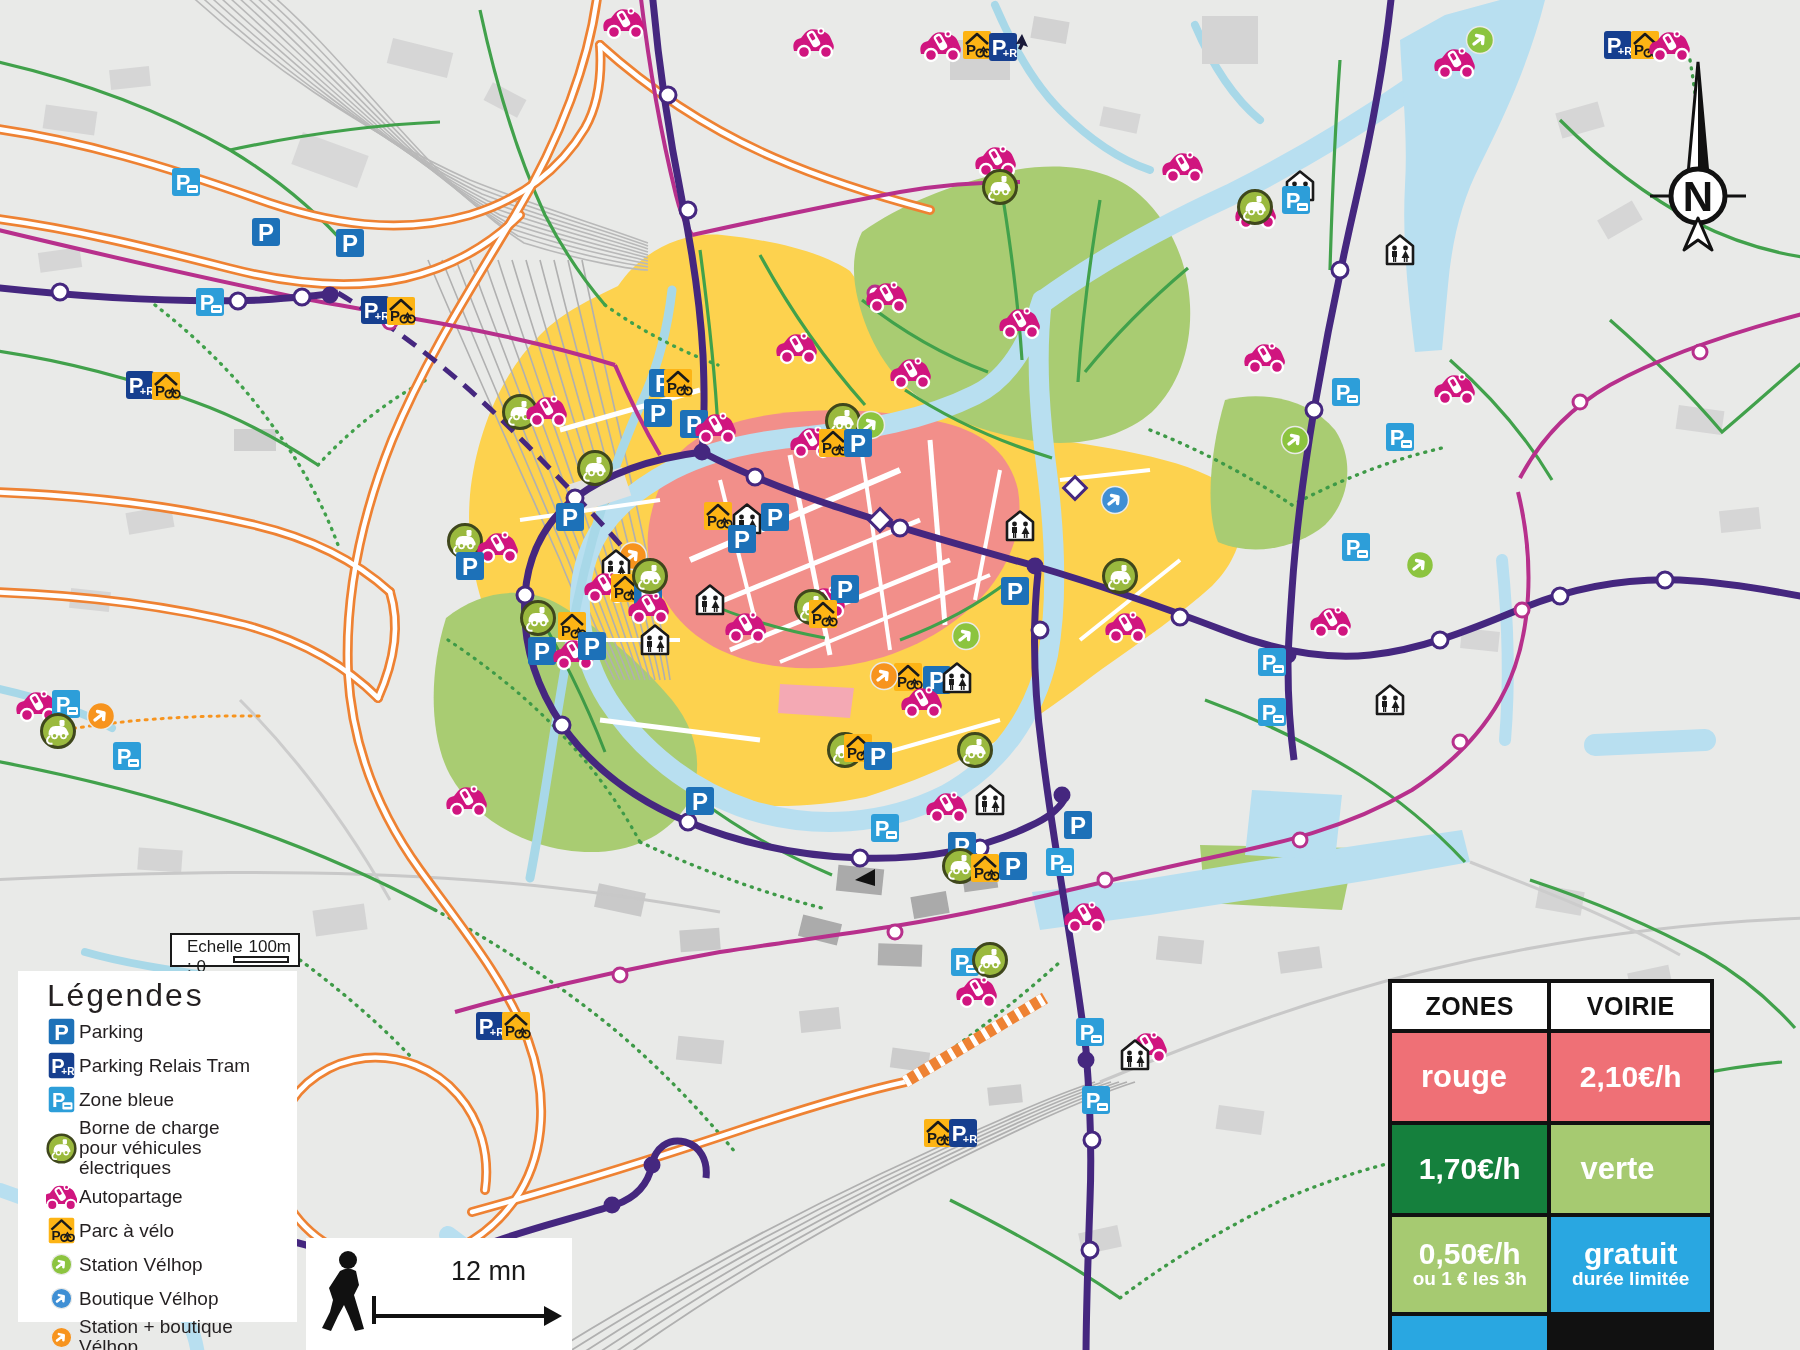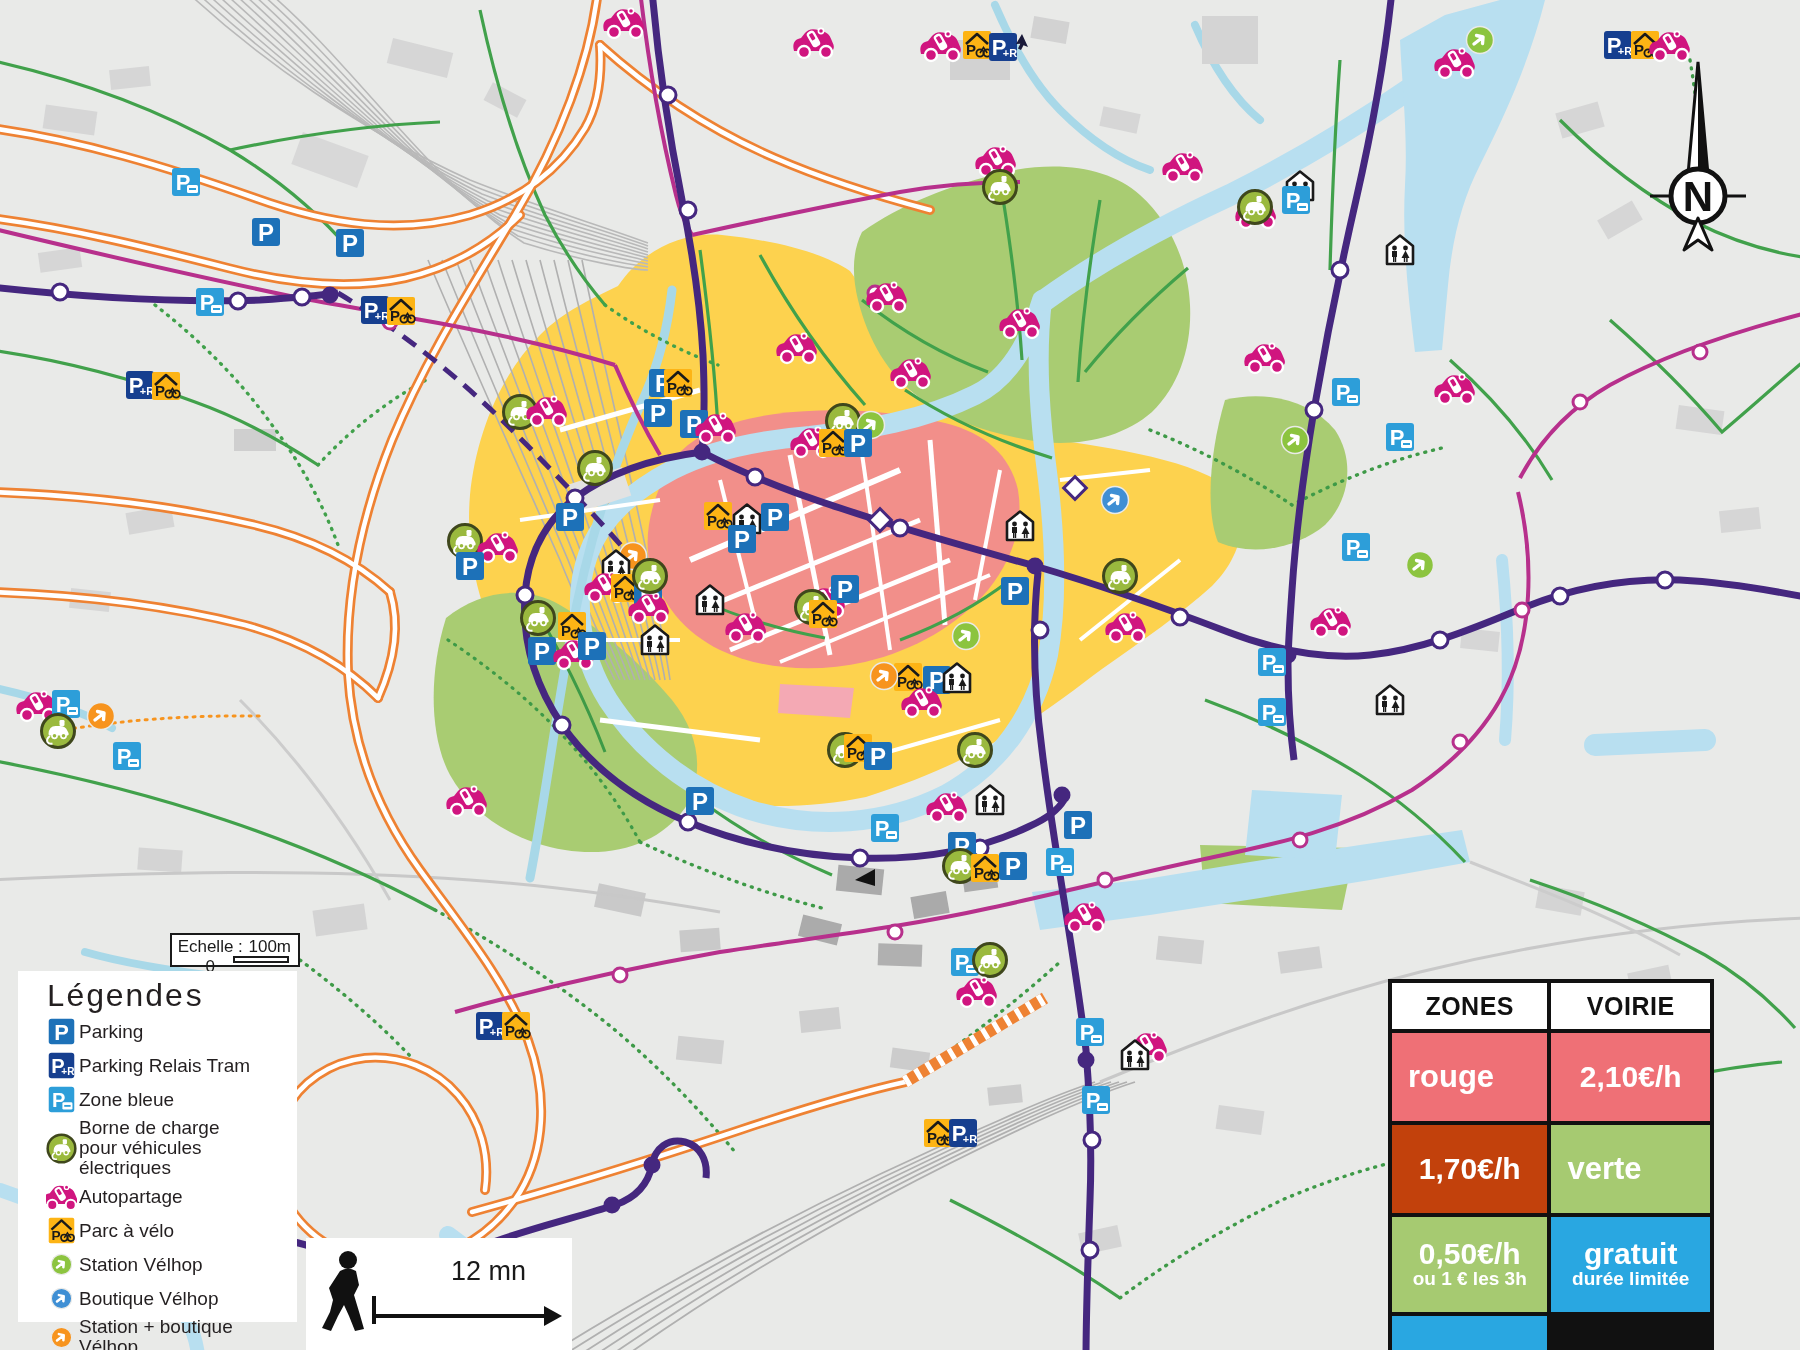--- a/index.html
+++ b/index.html
@@ -3,21 +3,21 @@
 <meta charset="utf-8">
 <style>
   html,body{margin:0;padding:0;background:#9a9a9a;}
   .stage{position:relative;width:1800px;height:1350px;overflow:hidden;background:#e9eae8;
          font-family:"Liberation Sans",sans-serif;}
   .stage svg.mapcanvas{position:absolute;left:0;top:0;}
 
   
   .scalebox{position:absolute;left:170px;top:933px;width:130px;height:34px;background:#fff;
             border:2px solid #1a1a1a;box-sizing:border-box;font-size:17px;color:#1a1a1a;}
-  .scalebox .row{display:flex;justify-content:space-between;padding:2px 7px 0 0;text-align:center;}
+  .scalebox .row{display:flex;justify-content:space-between;padding:2px 7px 0 15px;}
   .scalebox .bar{position:absolute;left:61px;top:21px;width:56px;height:7px;border:2px solid #1a1a1a;background:#fff;box-sizing:border-box;}
 
   
   .legend{position:absolute;left:18px;top:971px;width:279px;height:351px;background:#fff;
           box-sizing:border-box;padding:8px 10px 6px 28px;color:#231f20;}
   .legend h1{margin:0 0 0 0;font-size:32px;font-weight:400;letter-spacing:.5px;font-family:Liberation Mono, monospace;}
   .legend ul{list-style:none;margin:0;padding:0;display:flex;flex-direction:column;}
   .legend li{display:flex;align-items:center;gap:2px;min-height:30px;margin-bottom:3px;}
   .legend li .lic{flex:0 0 31px;height:31px;}
   .legend li .ltx{font-size:19px;line-height:20px;}
@@ -26,21 +26,21 @@
   .walkbox{position:absolute;left:306px;top:1238px;width:266px;height:140px;background:#fff;}
   .walkbox .wlabel{position:absolute;left:145px;top:18px;font-size:27px;color:#1a1a1a;}
   .walkbox svg{position:absolute;left:0;top:0;}
 
   
   .pricing{position:absolute;left:1388px;top:979px;width:326px;height:436px;background:#111;
            border:4px solid #111;box-sizing:border-box;display:grid;
            grid-template-columns:1fr 1.02fr;grid-template-rows:46px 1fr 1fr 1.08fr 1.08fr;gap:4px;}
   .pricing .cell{display:flex;align-items:center;justify-content:center;background:#fff;}
   .pricing .head{font-weight:700;font-size:25px;color:#111;letter-spacing:.5px;}
-  .pricing .zname{justify-content:flex-start;padding-left:16px;font-weight:700;font-size:31px;color:#fff;}
+  .pricing .zname{justify-content:flex-start;padding-left:29px;font-weight:700;font-size:31px;color:#fff;}
   .pricing .zprice{flex-direction:column;font-weight:700;font-size:30px;color:#fff;line-height:30px;}
   .pricing .zprice .note{font-size:19px;font-weight:700;line-height:20px;}
   .pricing .zprice .note:empty{display:none;}
 </style>
 </head>
 <body>
 
 <div class="stage">
 
   <svg class="mapcanvas" width="1800" height="1350" viewBox="0 0 1800 1350">
@@ -609,21 +609,21 @@
 
   <div class="pricing">
     <div class="cell head">ZONES</div>
     <div class="cell head">VOIRIE</div>
 
     <div class="cell zname" style="background: rgb(239, 112, 118);">rouge</div>
     <div class="cell zprice" style="background: rgb(239, 112, 118);">
       <span>2,10€/h</span>
     </div>
 
-    <div class="cell zprice" style="background: #c2410c;">
+    <div class="cell zprice" style="background: #15803d;">
       <span>1,70€/h</span>
     </div>
 
     <div class="cell zname" style="background: rgb(166, 202, 113);">verte</div>
     <div class="cell zprice" style="background: rgb(166, 202, 113);">
       <span>0,50€/h</span>
         <span class="note">ou 1 € les 3h</span>
     </div>
 
     <div class="cell zprice" style="background: rgb(41, 167, 225);">

